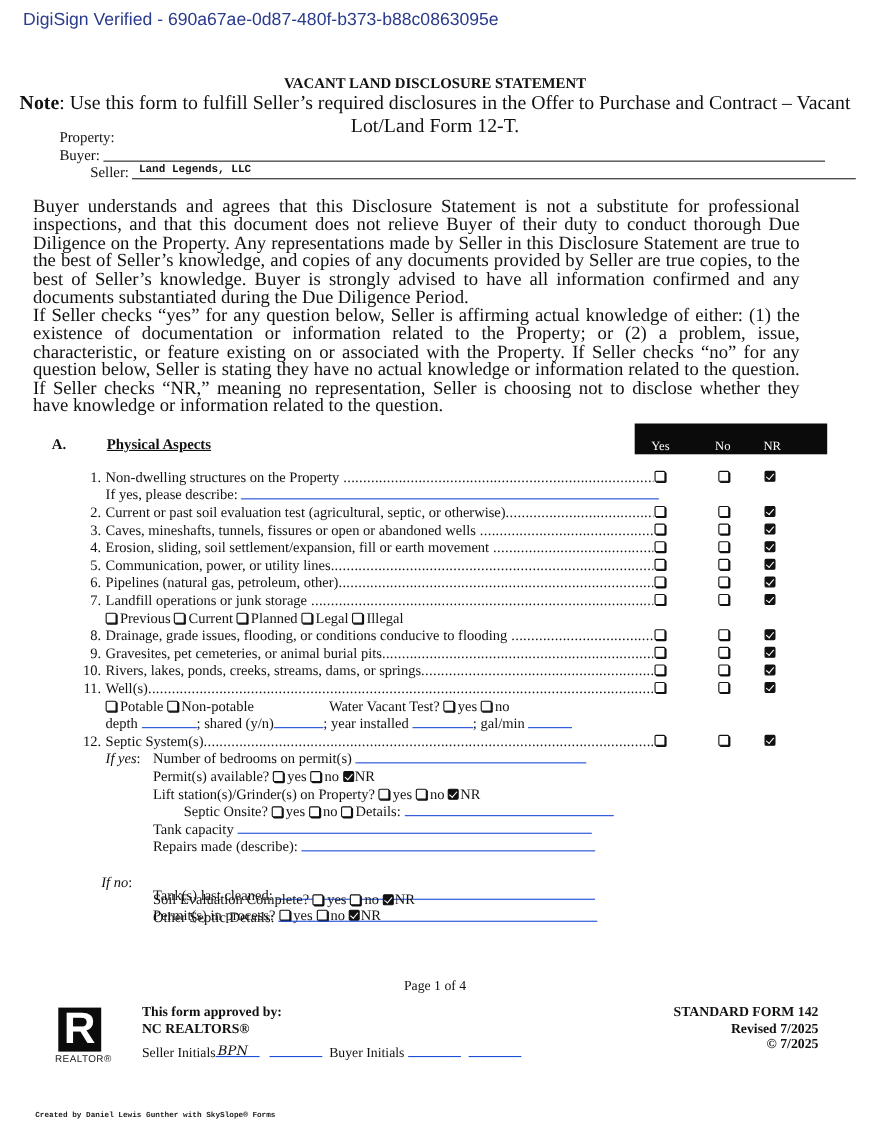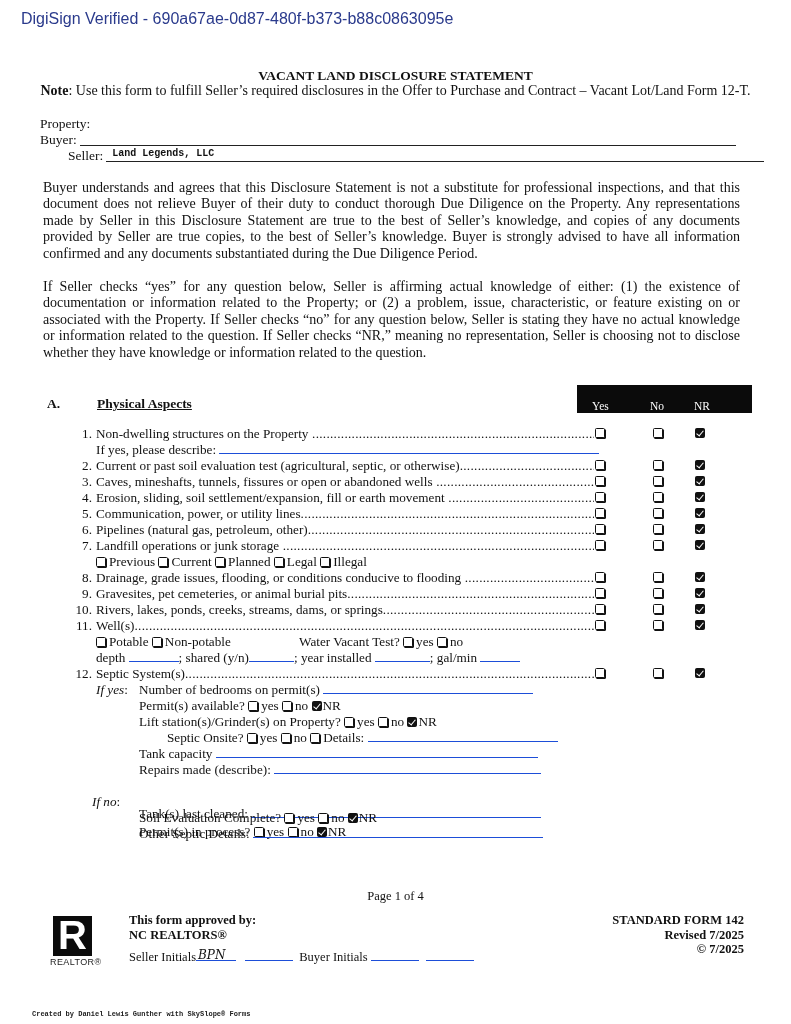--- a/index.html
+++ b/index.html
@@ -1,28 +1,28 @@
 <!DOCTYPE html>
 <html><head>
 <meta charset="utf-8">
 <style>
   * { box-sizing: border-box; margin: 0; padding: 0; }
   html, body { width: 791px; height: 1024px; background: #ffffff; overflow: hidden; }
   body { position: relative; font-family: "Liberation Serif", "DejaVu Serif", serif; color: #111; }
   .abs { position: absolute; }
   .digisign { left: 21px; top: 10px; font-family: "Liberation Sans", sans-serif; font-size: 16px; color: #2a3a8c; white-space: nowrap; }
   .title { left: 0; width: 791px; top: 68px; text-align: center; font-weight: bold; font-size: 13.5px; }
-  .note { left: 0; width: 791px; top: 83px; text-align: center; font-size: 14px; }
+  .note { left: 0; width: 791px; top: 83px; text-align: center; font-size: 18px; }
   .note b { font-weight: bold; }
 
-  .field-row { left: 40px; width: 696px; height: 16px; font-size: 13.5px; display: flex; align-items: flex-start; }
+  .field-row { left: 54px; width: 696px; height: 16px; font-size: 13.5px; display: flex; align-items: center; }
   .field-row .lbl { white-space: nowrap; padding-right: 3px; line-height: 15px; }
   .field-row .val { flex: 1; border-bottom: 1px solid #222; height: 14px; font-family: "Liberation Mono", "DejaVu Sans Mono", monospace; font-weight: bold; font-size: 10px; line-height: 12px; padding-left: 6px; white-space: nowrap; }
 
-  .para { left: 43px; width: 697px; font-size: 14px; line-height: 16.4px; text-align: justify; }
+  .para { left: 30px; width: 697px; font-size: 17px; line-height: 16.4px; text-align: justify; }
 
   .sec-letter { left: 47px; top: 396px; font-weight: bold; font-size: 13.5px; }
   .sec-title { left: 97px; top: 396px; font-weight: bold; font-size: 13.5px; text-decoration: underline; }
   .hdr-box { left: 577px; top: 385px; width: 175px; height: 28px; background: #0b0b0b; }
   .hdr-cell { position: absolute; bottom: 1px; color: #fff; font-size: 11.5px; }
 
   .item { left: 74px; width: 520px; font-size: 13.2px; line-height: 16px; height: 16px; white-space: nowrap; display: flex; }
   .item .num { width: 22px; text-align: right; padding-right: 4px; flex: none; }
   .item .txt { flex: none; }
   .item .dots { flex: 1; overflow: hidden; white-space: nowrap; letter-spacing: 0.3px; }

